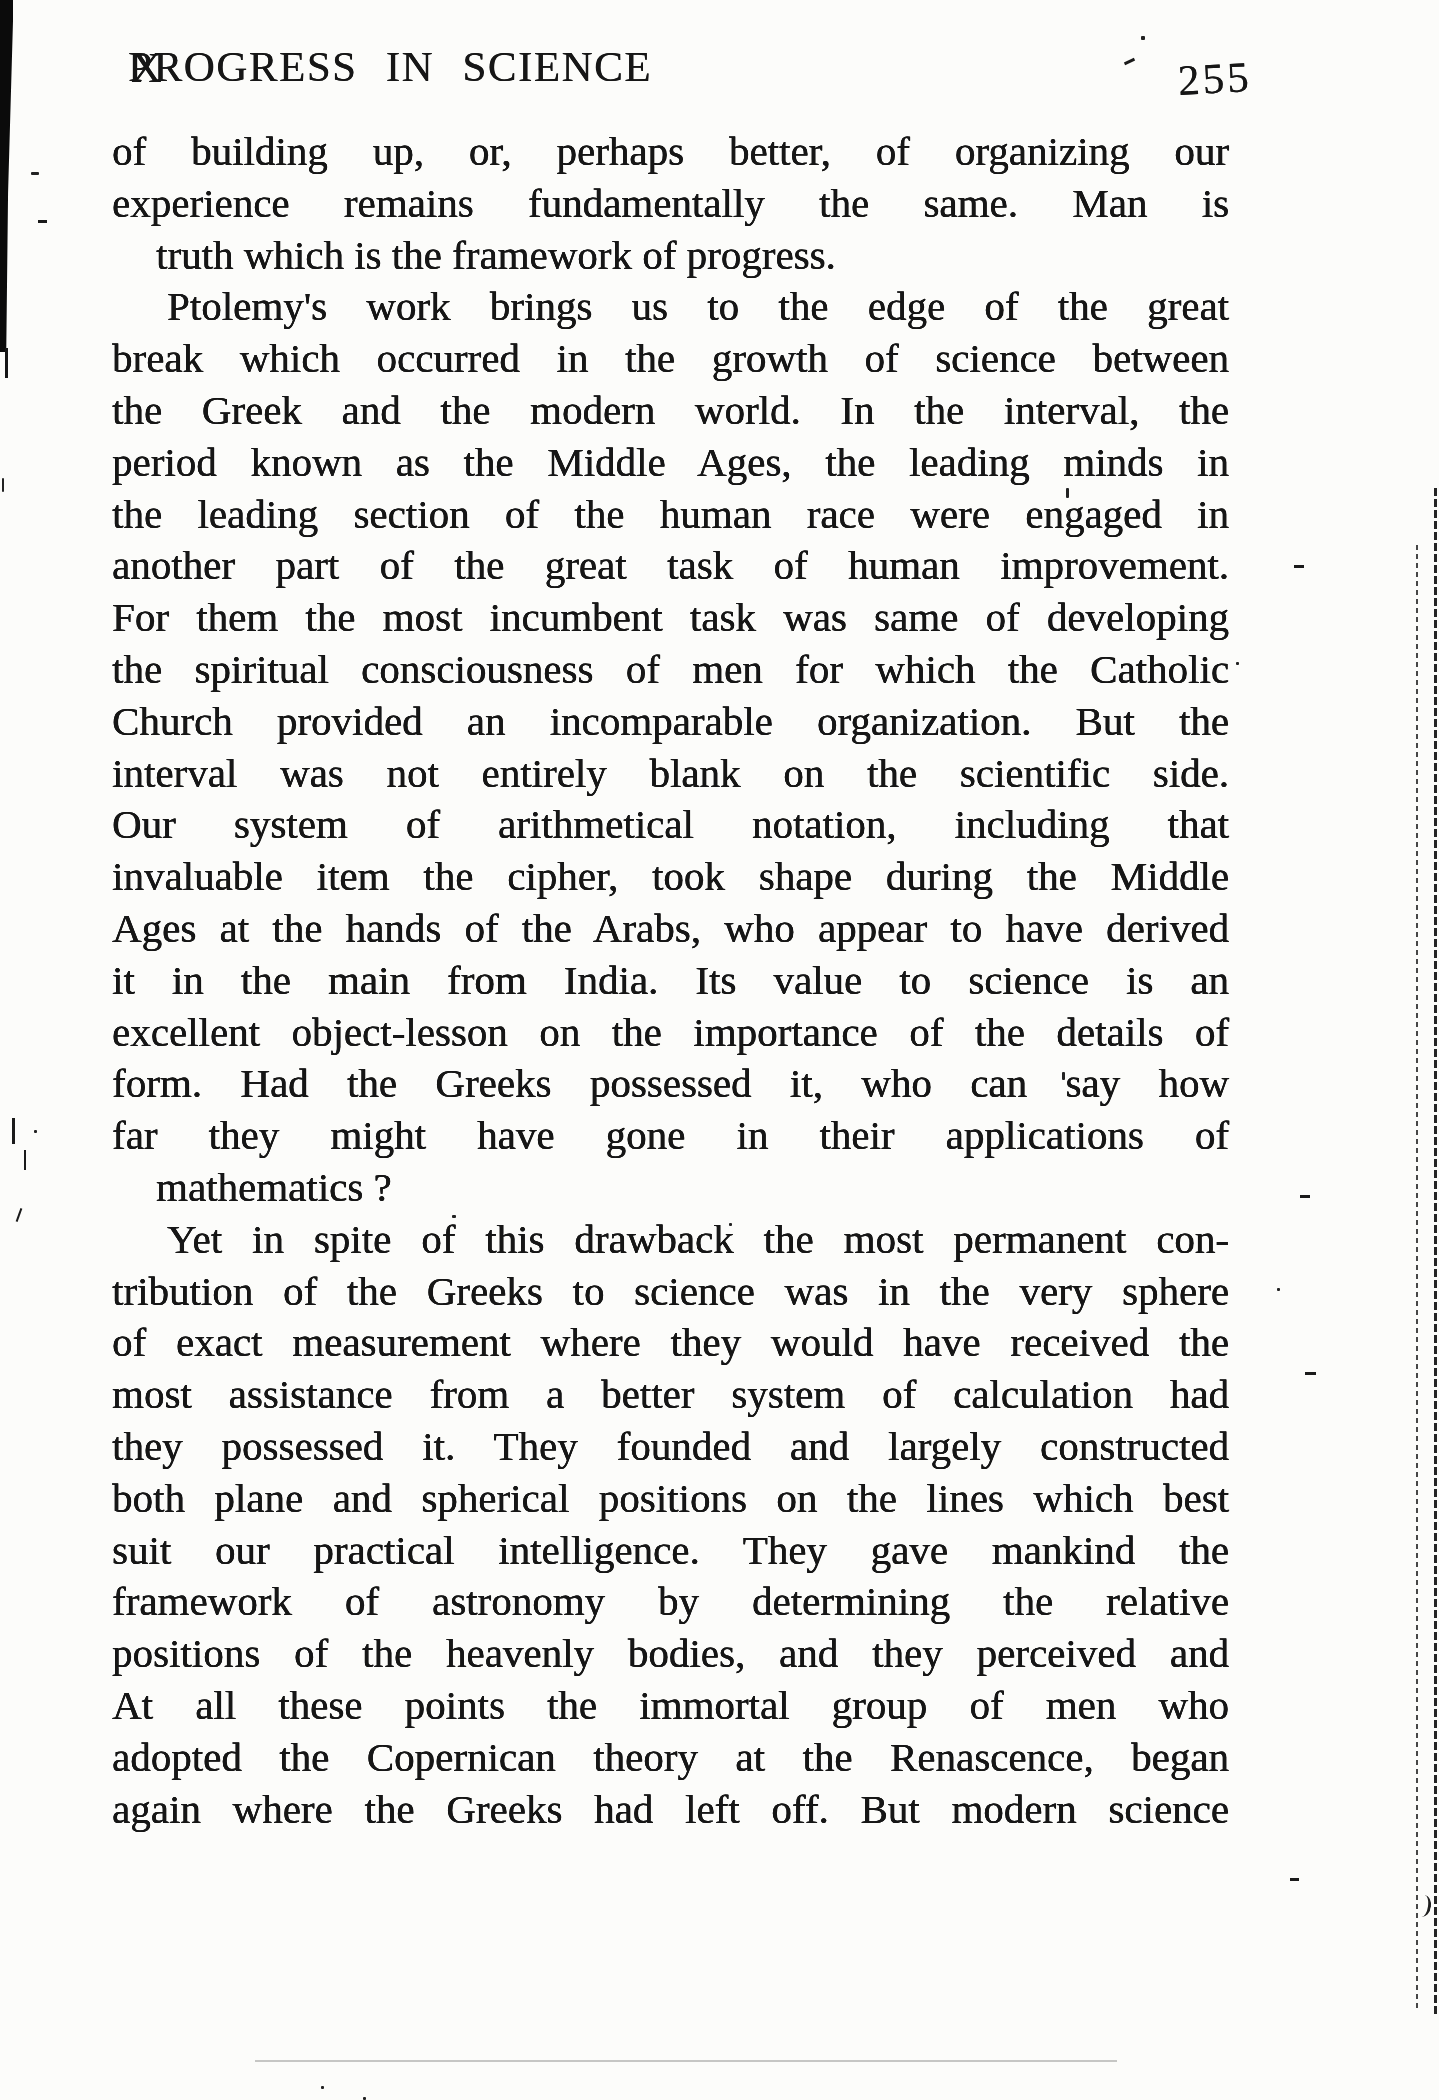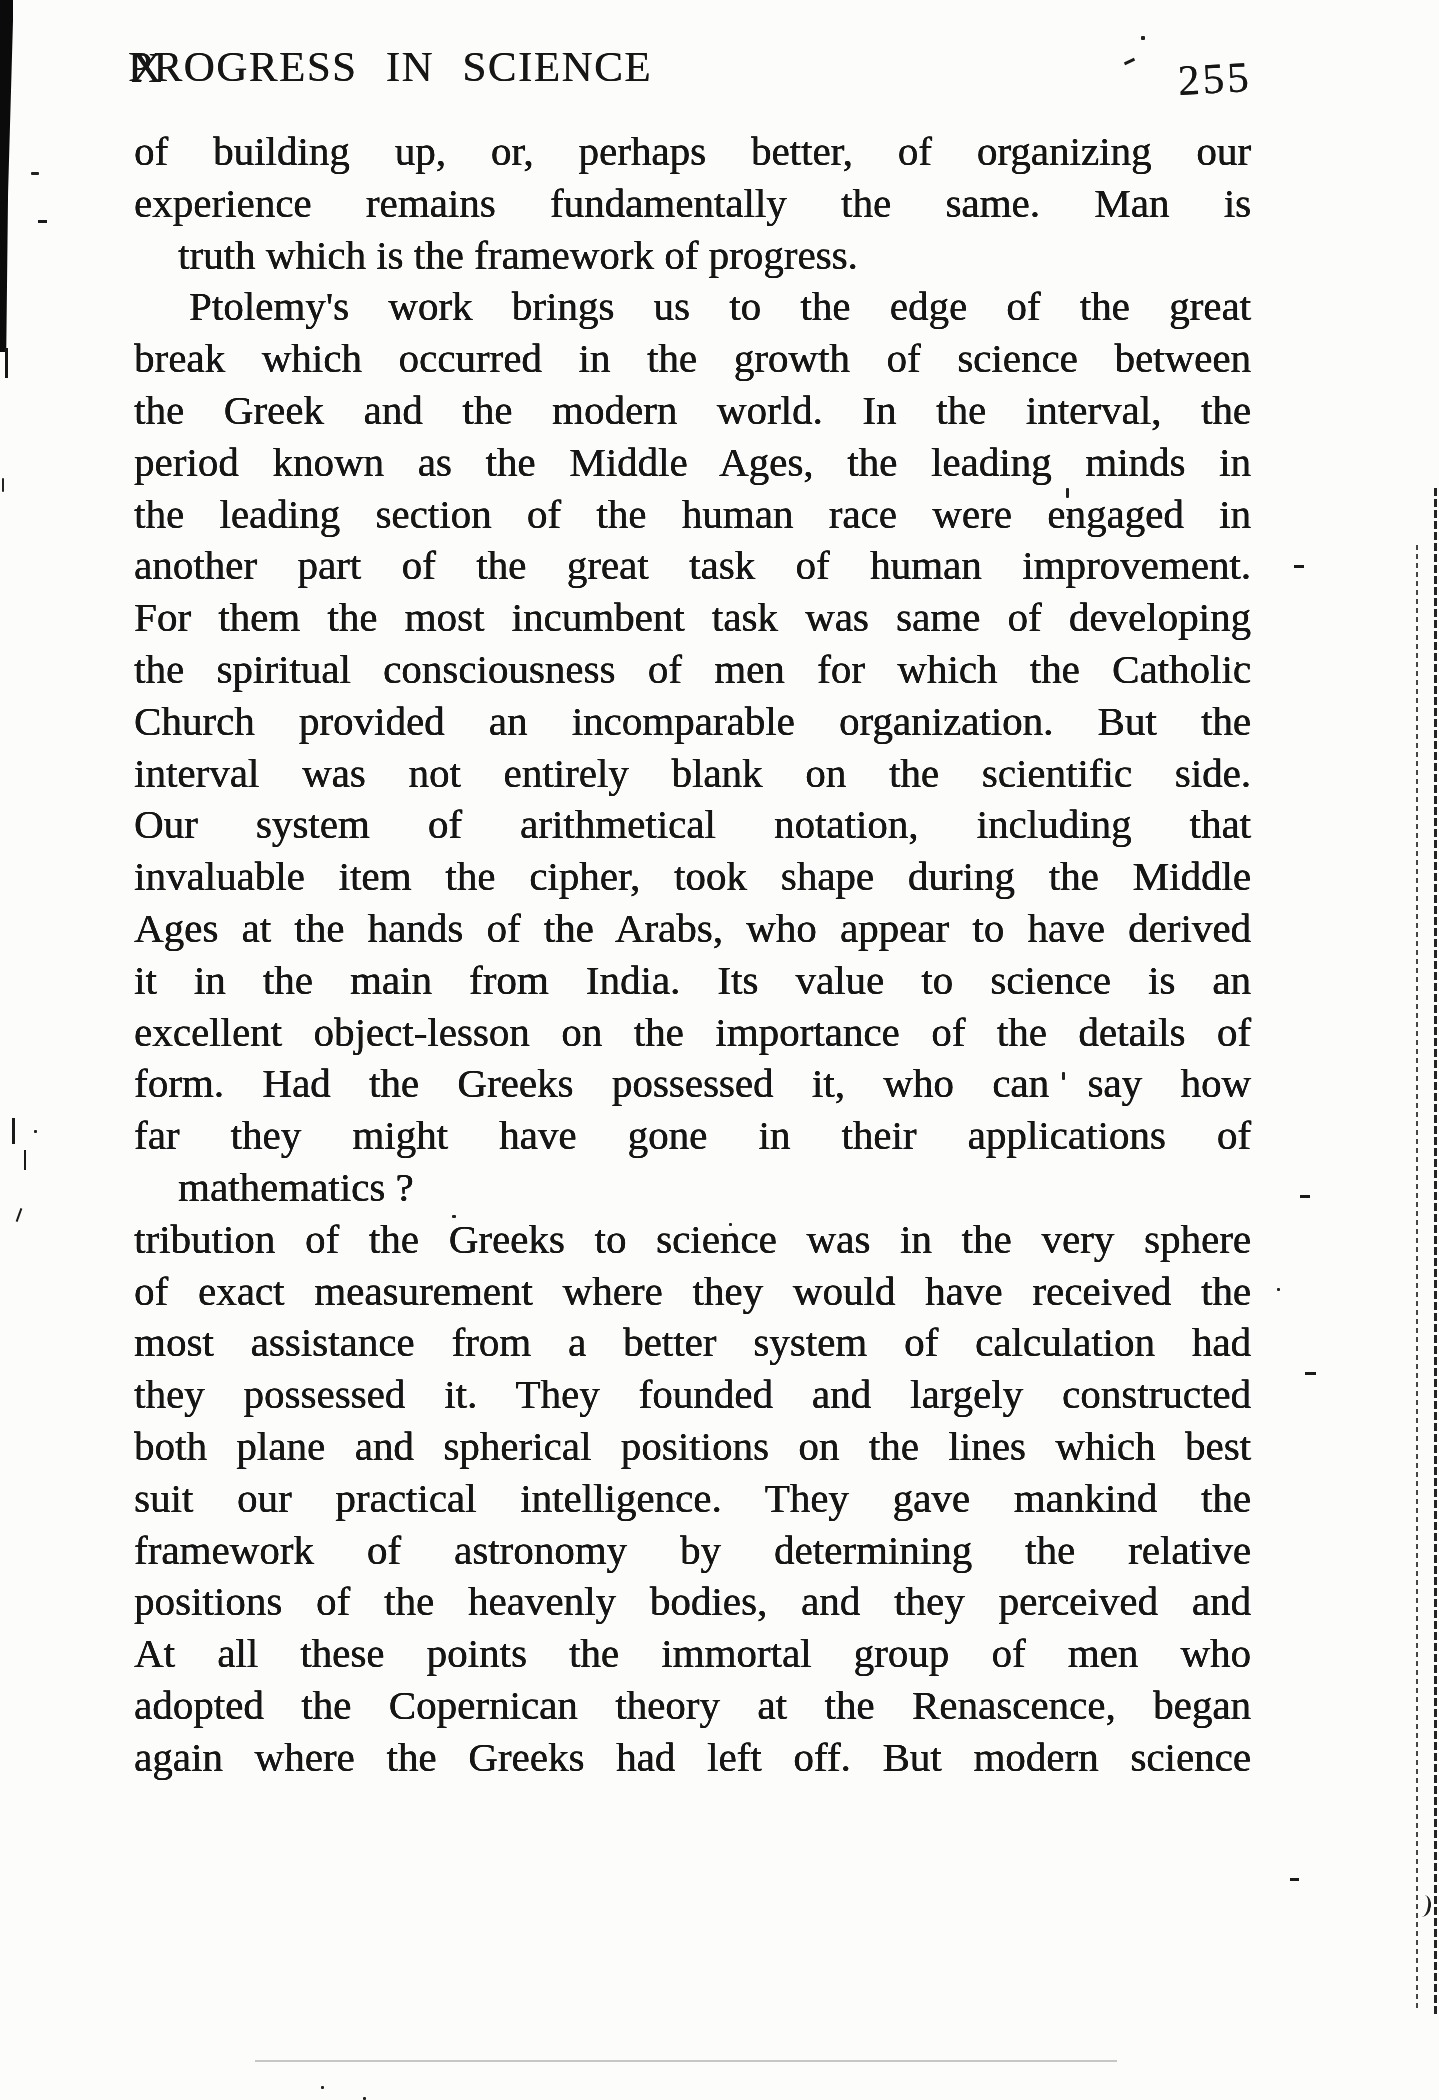--- a/index.html
+++ b/index.html
@@ -24,21 +24,21 @@
     white-space:nowrap;
   }
   .page-no{
     position:absolute;left:1178px;top:54px;
     font-size:43px;letter-spacing:3px;
     transform:rotate(-3deg);
     text-shadow:.3px 0 0 currentColor;
   }
   
   .text-block{
-    position:absolute;left:134px;top:126px;width:1117px;
+    position:absolute;left:112px;top:126px;width:1117px;
   }
   .line{
     font-size:41px;
     line-height:51.8px;
     text-align:justify;
     text-align-last:justify;
     white-space:nowrap;
     text-shadow:.35px 0 0 currentColor, 0 .2px 0 currentColor;
   }
   .line.endline{text-align-last:left;white-space:normal;margin-left:44px;}
@@ -87,20 +87,21 @@
       <div class="line">Church provided an incomparable organization.  But the</div>
       <div class="line">interval was not entirely blank on the scientific side.</div>
       <div class="line">Our system of arithmetical notation, including that</div>
       <div class="line">invaluable item the cipher, took shape during the Middle</div>
       <div class="line">Ages at the hands of the Arabs, who appear to have derived</div>
       <div class="line">it in the main from India.  Its value to science is an</div>
       <div class="line">excellent object-lesson on the importance of the details of</div>
       <div class="line">form.  Had the Greeks possessed it, who can say how</div>
       <div class="line">far they might have gone in their applications of</div>
       <div class="line endline">mathematics ?</div>
+      <div class="line indent">Yet in spite of this drawback the most permanent con-</div>
       <div class="line">tribution of the Greeks to science was in the very sphere</div>
       <div class="line">of exact measurement where they would have received the</div>
       <div class="line">most assistance from a better system of calculation had</div>
       <div class="line">they possessed it.  They founded and largely constructed</div>
       <div class="line">both plane and spherical positions on the lines which best</div>
       <div class="line">suit our practical intelligence.  They gave mankind the</div>
       <div class="line">framework of astronomy by determining the relative</div>
       <div class="line">positions of the heavenly bodies, and they perceived and</div>
       <div class="line">At all these points the immortal group of men who</div>
       <div class="line">adopted the Copernican theory at the Renascence, began</div>

